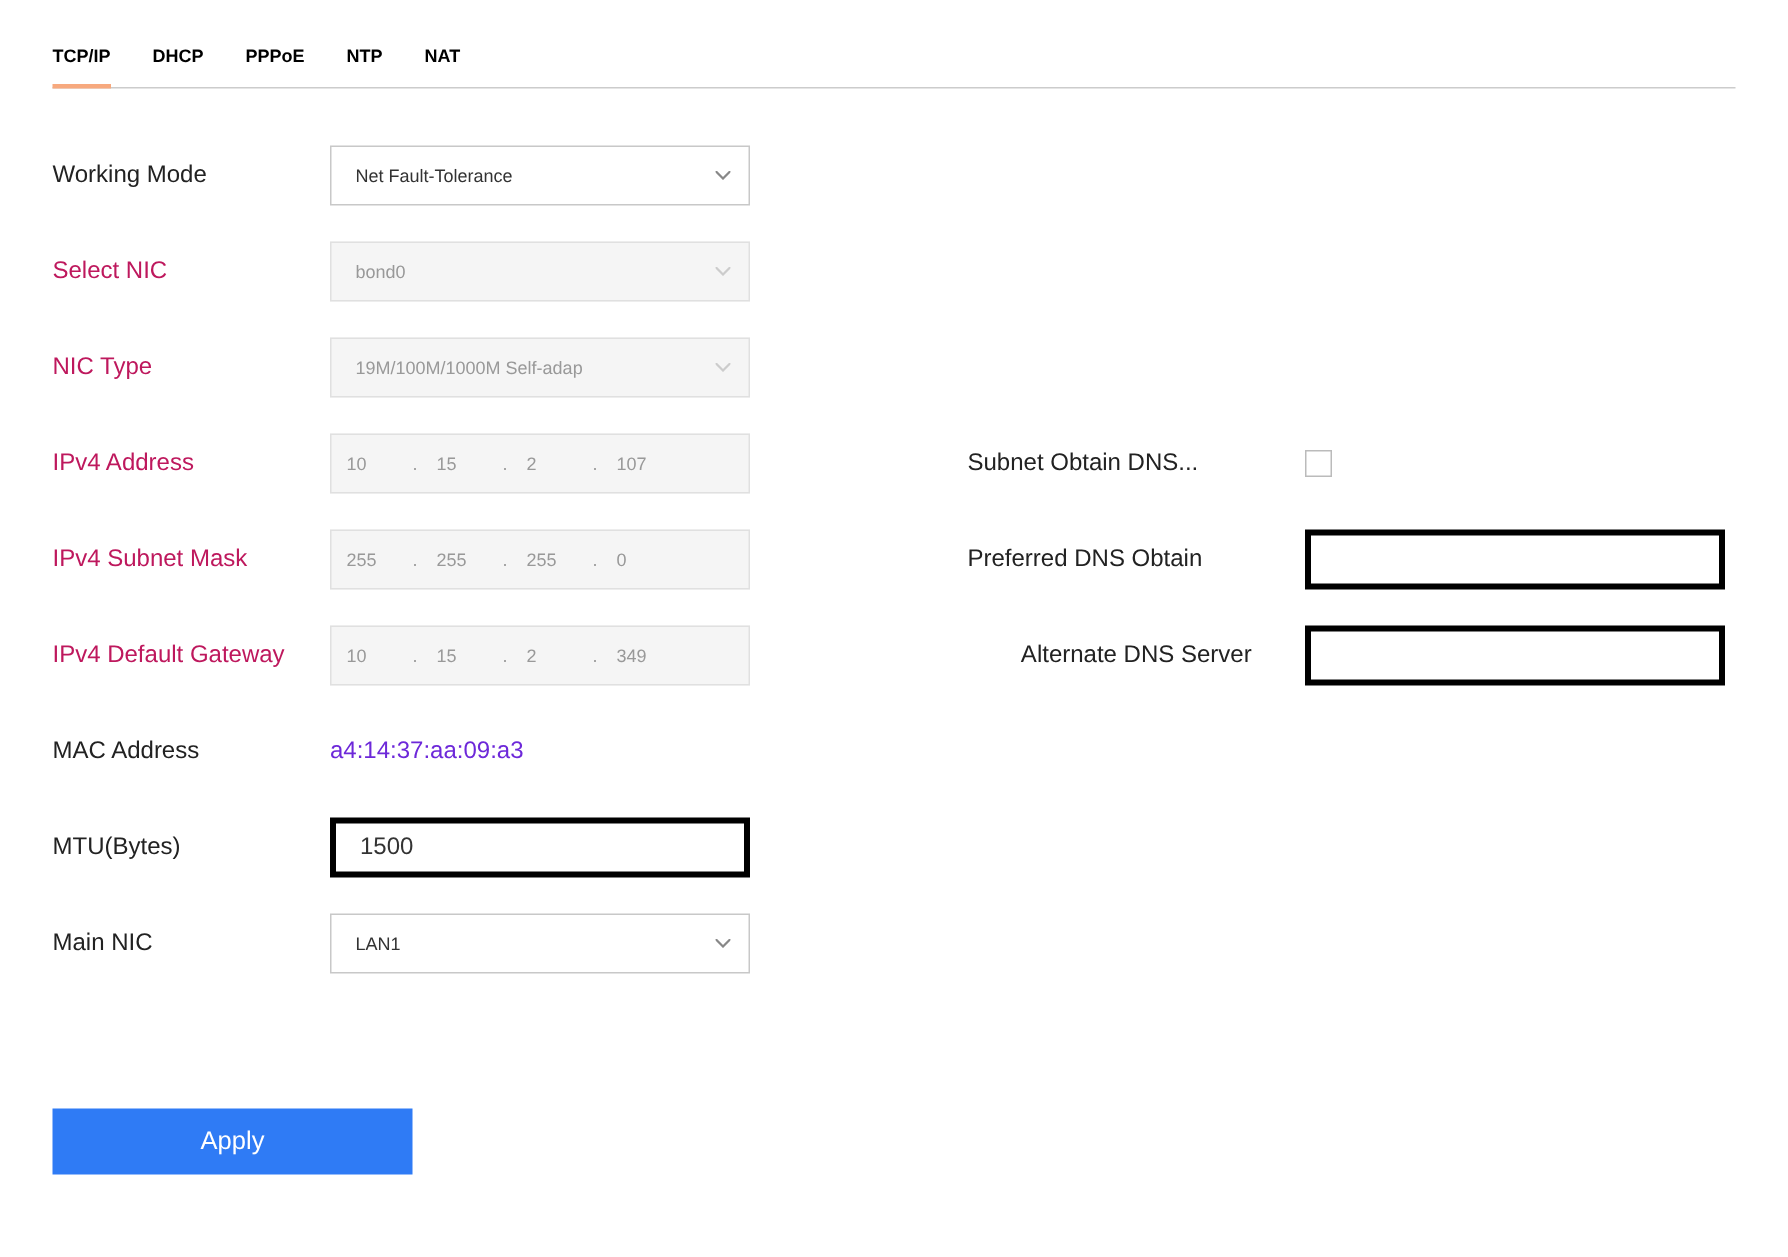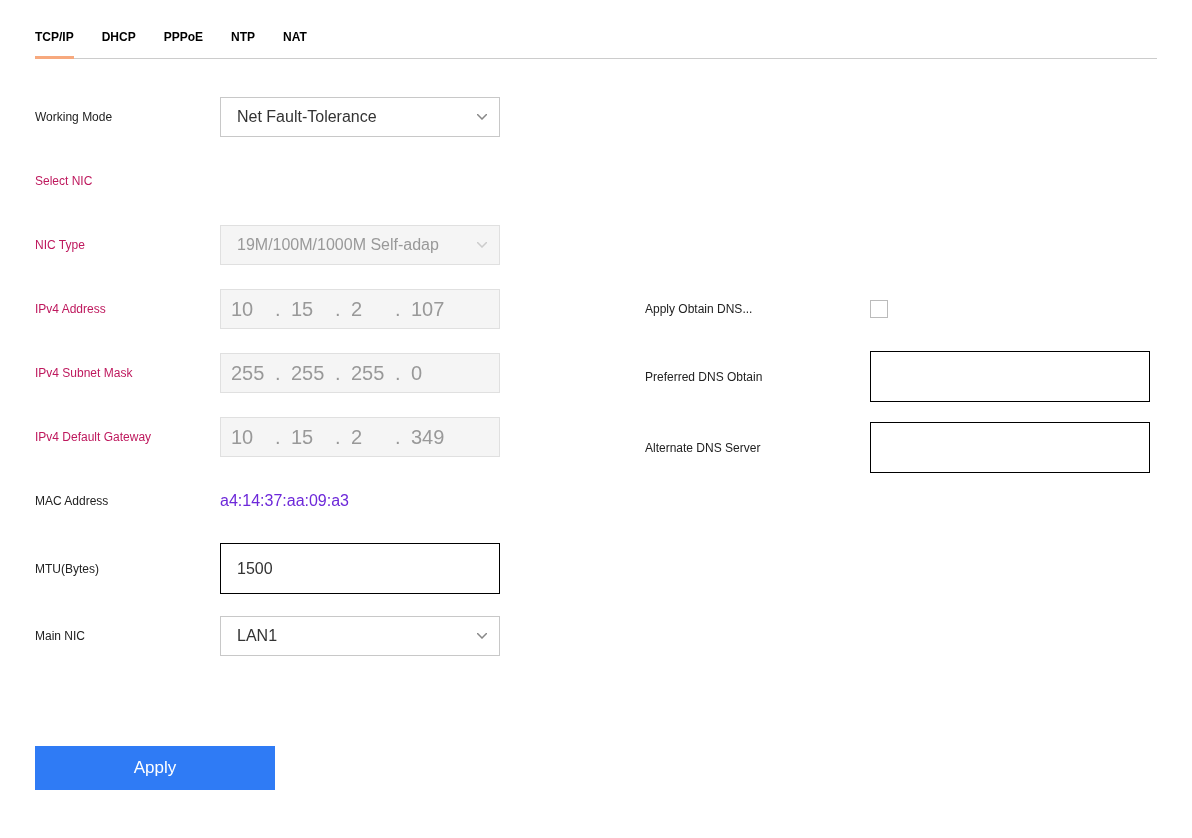--- a/index.html
+++ b/index.html
@@ -8,30 +8,30 @@
   .tabs { display:flex; border-bottom:1px solid #ccc; }
   .tab { padding:0 14px 14px 0; margin-right:12px; font-size:12px; font-weight:600; color:#000; cursor:pointer; position:relative; }
   .tab.active::after { content:""; position:absolute; left:0; bottom:-1px; width:100%; height:3px; background:#f7a97e; }
   .tabs .tab { padding:0 0 14px 0; margin-right:28px; }
   .form-area { display:flex; margin-top:36px; }
   .col { display:flex; flex-direction:column; }
   .col.left { width:610px; }
   .col.right { flex:1; }
   .row { display:flex; align-items:center; min-height:44px; margin-bottom:20px; }
   .row.disabled-row .label { color:#be185d; }
-  .label { width:185px; font-size:12px; color:#222; }
+  .label { width:185px; font-size:16px; color:#222; }
   .control { width:280px; }
-  .select { position:relative; width:100%; height:40px; border:1px solid #c8c8c8; background:#fff; display:flex; align-items:center; padding:0 30px 0 16px; font-size:16px; color:#333; cursor:pointer; }
+  .select { position:relative; width:100%; height:40px; border:1px solid #c8c8c8; background:#fff; display:flex; align-items:center; padding:0 30px 0 16px; font-size:12px; color:#333; cursor:pointer; }
   .select.disabled { background:#f5f5f5; border-color:#e0e0e0; color:#999; cursor:default; }
   .select .caret { position:absolute; right:12px; top:50%; transform:translateY(-50%); }
   .caret svg { display:block; }
-  .ip-input { width:100%; height:40px; border:1px solid #e0e0e0; background:#f5f5f5; display:flex; align-items:center; padding:0 6px; font-size:20px; color:#999; }
+  .ip-input { width:100%; height:40px; border:1px solid #e0e0e0; background:#f5f5f5; display:flex; align-items:center; padding:0 6px; font-size:12px; color:#999; }
   .ip-octet { width:46px; text-align:left; padding-left:4px; }
   .ip-dot { width:14px; text-align:left; padding-left:2px; }
-  .text-input { width:100%; height:51px; border:1px solid #000000; background:#fff; padding:0 16px; font-size:16px; color:#333; outline:none; }
+  .text-input { width:100%; height:40px; border:4px solid #000000; background:#fff; padding:0 16px; font-size:16px; color:#333; outline:none; }
   .checkbox { width:18px; height:18px; border:1.5px solid #4a90e2; display:flex; align-items:center; justify-content:center; cursor:pointer; background:#fff; }
   .checkbox.unchecked { border-color:#bbb; }
   .checkbox svg { display:block; }
   .mac-val { font-size:16px; color:#6d28d9; }
   .apply-btn { margin-top:68px; width:240px; height:44px; background:#2f7bf5; color:#fff; font-size:17px; border:none; cursor:pointer; display:flex; align-items:center; justify-content:center; }
   .right .row .control { width:280px; }
   .right .row .label { width:200px; }
 </style>
 </head>
 <body>
@@ -59,20 +59,30 @@
               <svg width="10" height="6" viewBox="0 0 10 6">
                   <path d="M0 0 L5 5 L10 0" fill="none" stroke="#888" stroke-width="1.5"></path>
                 </svg>
             </span>
           </div>
         </div>
       </div>
 
       <div class="row disabled-row">
         <div class="label">Select NIC</div>
+        <div class="control">
+          <div class="select disabled">
+            <span>bond0</span>
+            <span class="caret">
+              <svg width="10" height="6" viewBox="0 0 10 6">
+                  <path d="M0 0 L5 5 L10 0" fill="none" stroke="#ccc" stroke-width="1.5"></path>
+                </svg>
+            </span>
+          </div>
+        </div>
       </div>
 
       <div class="row disabled-row">
         <div class="label">NIC Type</div>
         <div class="control">
           <div class="select disabled">
             <span>19M/100M/1000M Self-adap</span>
             <span class="caret">
               <svg width="10" height="6" viewBox="0 0 10 6">
                   <path d="M0 0 L5 5 L10 0" fill="none" stroke="#ccc" stroke-width="1.5"></path>
@@ -166,35 +176,35 @@
           <div class="label">x</div>
         </div>
       <div class="row" style="visibility:hidden;">
           <div class="label">x</div>
         </div>
       <div class="row" style="visibility:hidden;">
           <div class="label">x</div>
         </div>
 
       <div class="row">
-        <div class="label" style="width:225px;">Apply Obtain DNS...</div>
+        <div class="label" style="width:225px;">Subnet Obtain DNS...</div>
         <div>
           <div class="checkbox unchecked"></div>
         </div>
       </div>
 
       <div class="row">
         <div class="label" style="width:225px;">Preferred DNS Obtain</div>
         <div class="control">
           <input class="text-input" value="" style="">
         </div>
       </div>
 
       <div class="row">
-        <div class="label" style="width:225px;">Alternate DNS Server</div>
+        <div class="label" style="width:225px;text-align:center;">Alternate DNS Server</div>
         <div class="control">
           <input class="text-input" value="" style="">
         </div>
       </div>
 
     </div>
   </div>
 
 </div>
 

